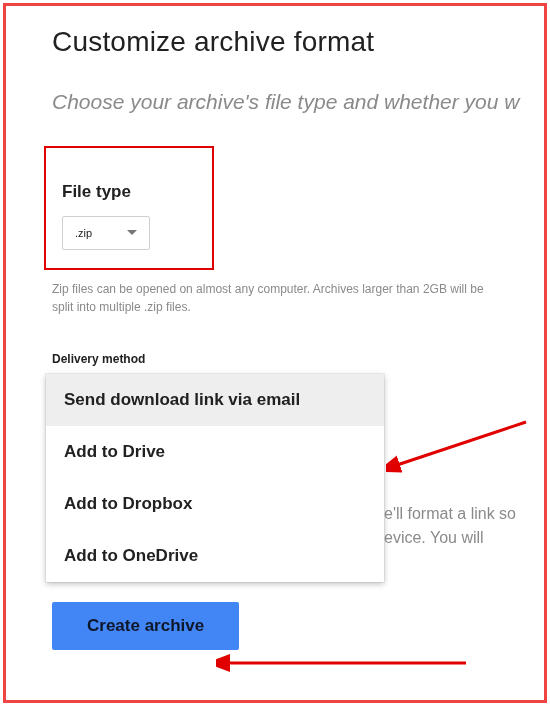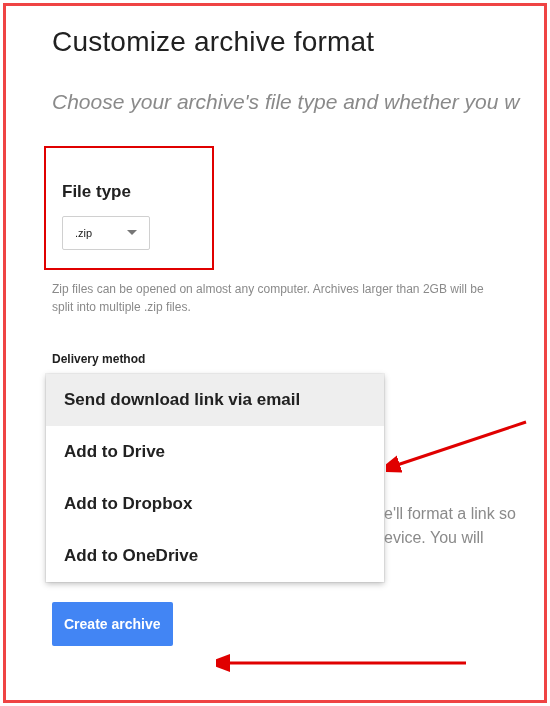--- a/index.html
+++ b/index.html
@@ -103,25 +103,25 @@
       left: 378px;
       top: 496px;
       font-size: 16px;
       color: #8a8a8a;
       line-height: 1.5;
       white-space: nowrap;
     }
     .behind-text .line2 { display: block; }
     .primary-btn {
       background: #4285f4;
-      color: #ffffff;
-      font-size: 14px;
+      color: #0f172a;
+      font-size: 17px;
       font-weight: bold;
       border: none;
-      padding: 14px 12px;
+      padding: 14px 35px;
       border-radius: 2px;
       cursor: pointer;
       margin-top: 2px;
     }
     
     .arrow-svg { position: absolute; pointer-events: none; }
   </style>
 </head>
 <body>
 

